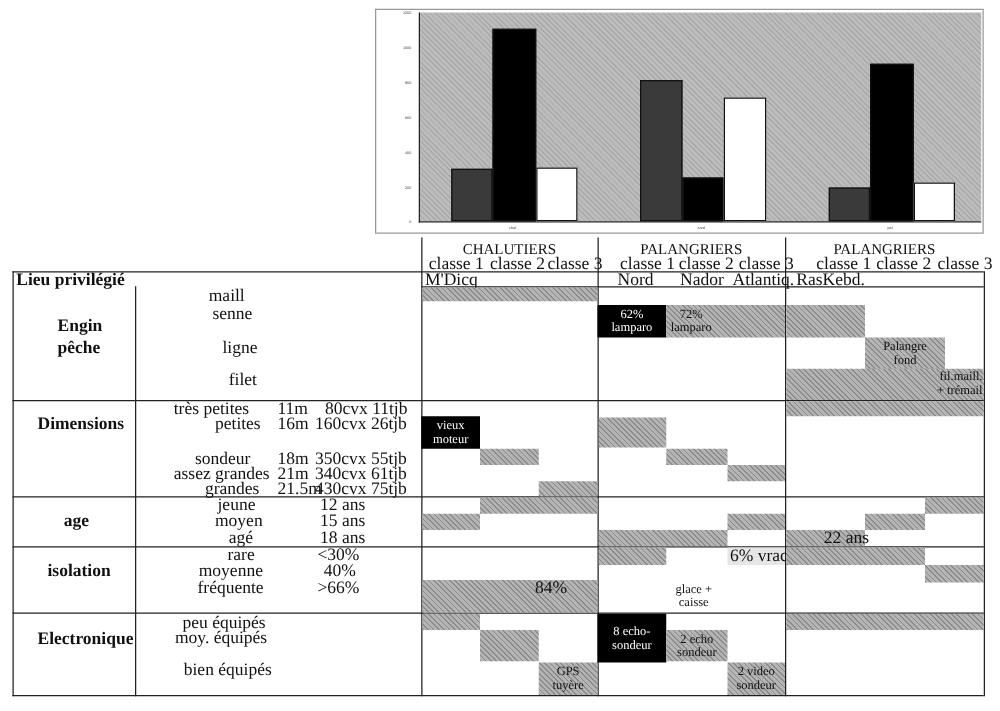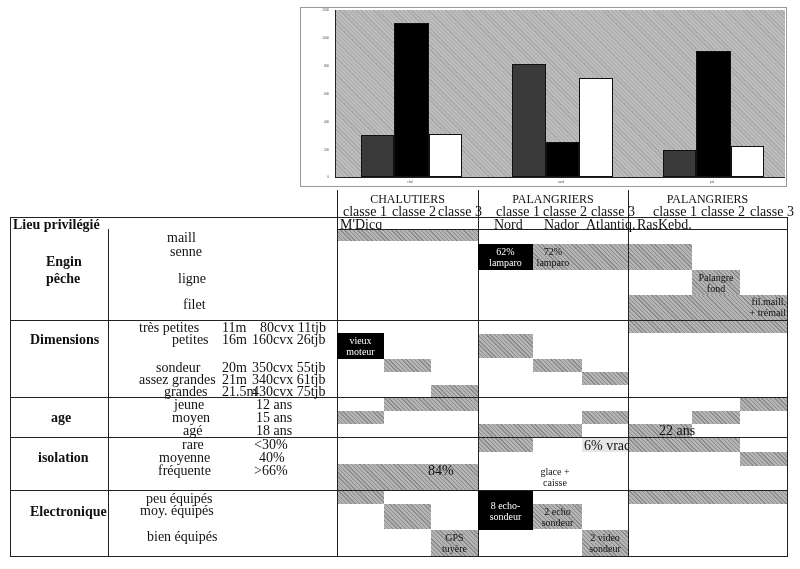--- a/index.html
+++ b/index.html
@@ -102,39 +102,39 @@
 <div class="abs black cell-txt" style="left:478px;top:244px;width:55px;height:26px">
   <span>62%</span>
     <span>lamparo</span>
   </div>
 <div class="abs gray" style="left:533px;top:244px;width:95px;height:26px"></div>
 <div class="abs cell-txt" style="left:533px;top:244px;width:40px;height:26px">
   <span>72%</span>
     <span>lamparo</span>
   </div>
 <div class="abs gray" style="left:629px;top:244px;width:63px;height:26px"></div>
-<div class="abs gray cell-txt" style="left:692px;top:270px;width:48px;height:26px">
+<div class="abs gray cell-txt" style="left:692px;top:270px;width:64px;height:26px">
   <span>Palangre</span>
     <span>fond</span>
   </div>
 <div class="abs gray" style="left:629px;top:295px;width:158px;height:25px"></div>
 <div class="abs" style="left:740px;top:296px;width:46px;height:24px;font-size:10px;line-height:11px;text-align:right">
   <div>fil.maill.</div>
     <div>+ trémail</div>
   </div>
 
 <div class="abs txt b" style="left:30px;top:334px">Dimensions</div>
 <div class="abs txt" style="left:139px;top:322px">très petites</div>
 <div class="abs txt" style="left:222px;top:322px">11m</div>
 <div class="abs txt" style="left:260px;top:322px">80cvx  11tjb</div>
 <div class="abs txt" style="left:172px;top:334px">petites</div>
 <div class="abs txt" style="left:222px;top:334px">16m</div>
 <div class="abs txt" style="left:252px;top:334px">160cvx 26tjb</div>
 <div class="abs txt" style="left:156px;top:362px">sondeur</div>
-<div class="abs txt" style="left:222px;top:362px">20m</div>
+<div class="abs txt" style="left:222px;top:362px">18m</div>
 <div class="abs txt" style="left:252px;top:362px">350cvx 55tjb</div>
 <div class="abs txt" style="left:139px;top:374px">assez grandes</div>
 <div class="abs txt" style="left:222px;top:374px">21m</div>
 <div class="abs txt" style="left:252px;top:374px">340cvx 61tjb</div>
 <div class="abs txt" style="left:164px;top:386px">grandes</div>
 <div class="abs txt" style="left:222px;top:386px">21.5m</div>
 <div class="abs txt" style="left:252px;top:386px">430cvx 75tjb</div>
 
 <div class="abs black cell-txt" style="left:337px;top:333px;width:47px;height:26px">
   <span>vieux</span>

